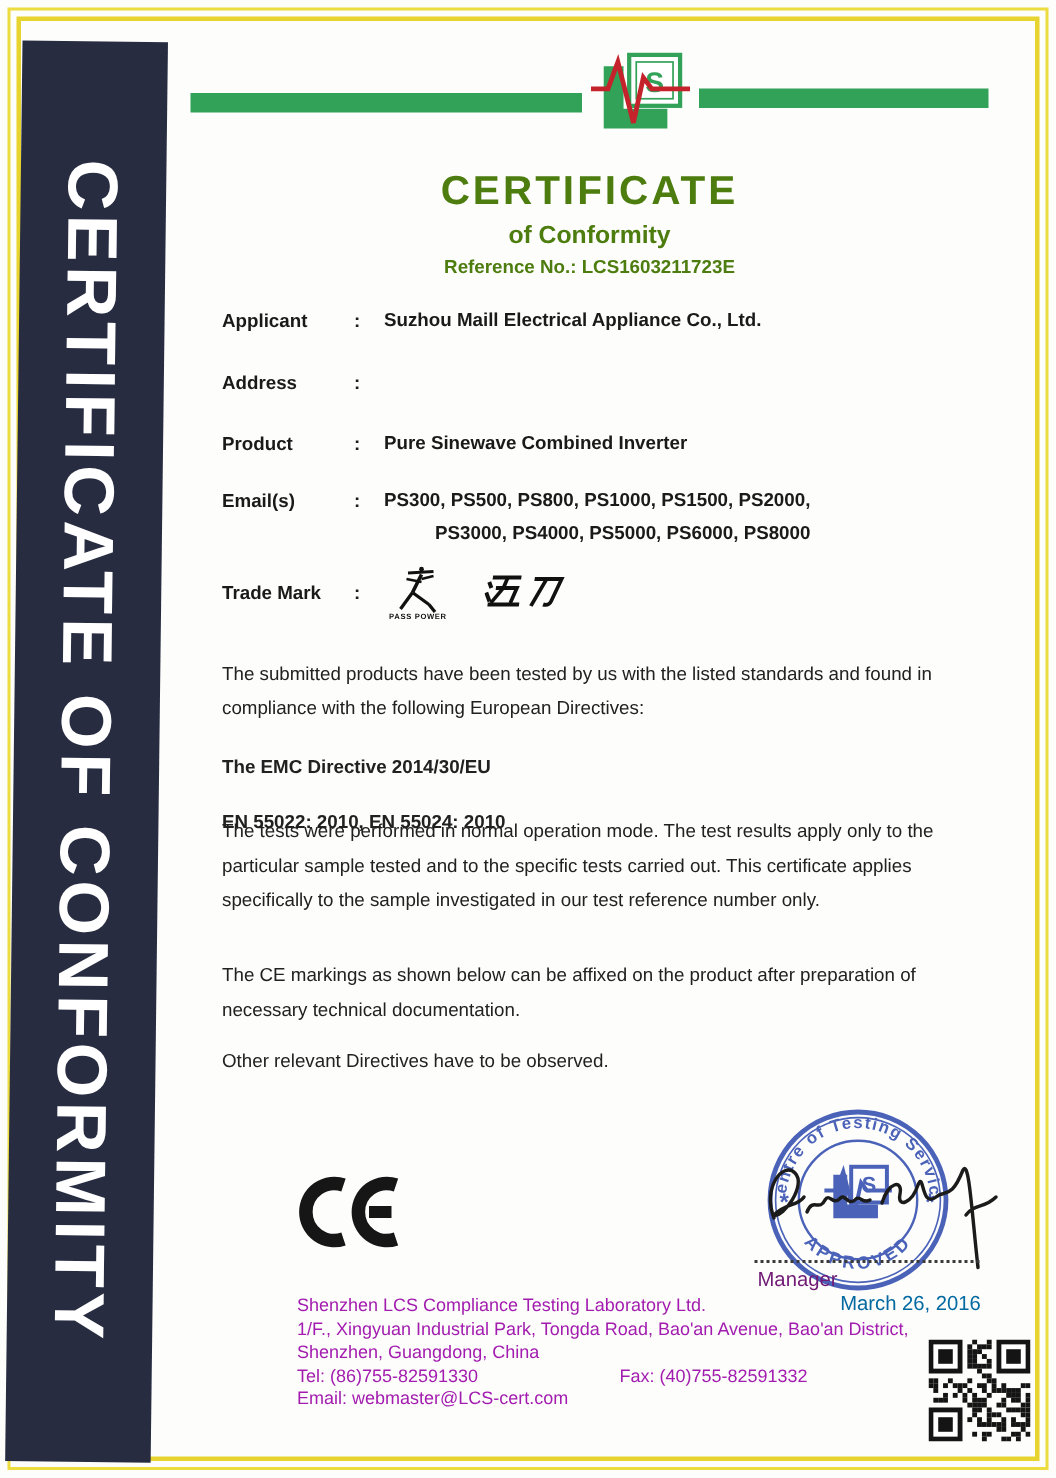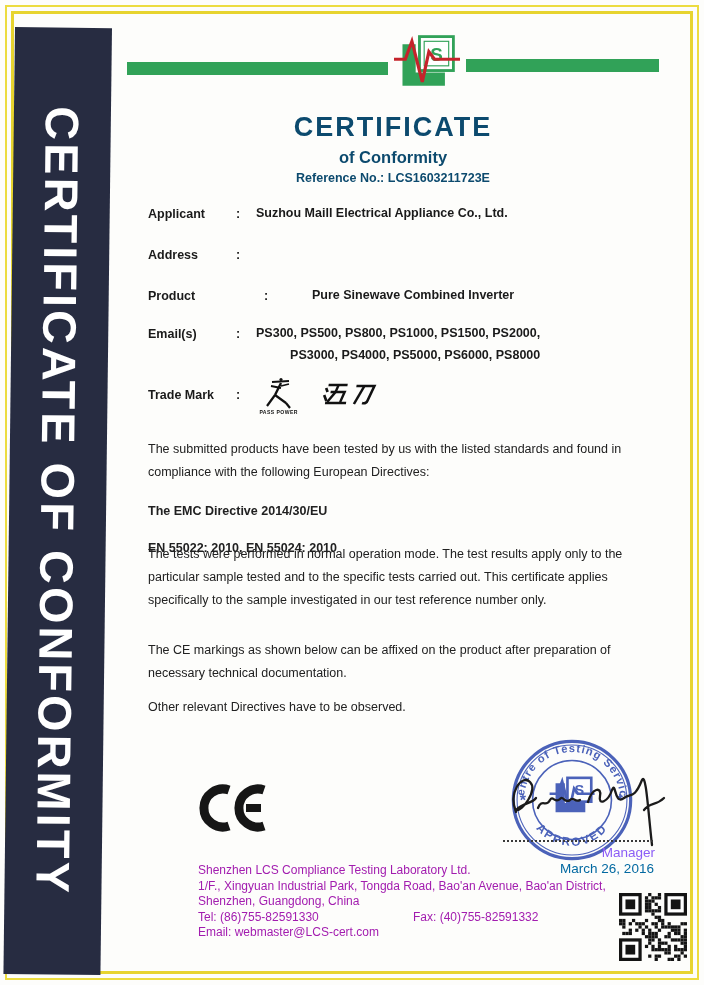--- a/index.html
+++ b/index.html
@@ -19,34 +19,34 @@
           color:#fff;font-size:47px;font-weight:bold;letter-spacing:3px;white-space:nowrap;}
 
   
   .header-row{position:absolute;left:127px;top:32px;width:532px;height:62px;
           display:flex;align-items:center;}
   .green-bar{height:13px;background:#31a258;}
   .green-bar.left{flex:1.35;margin-top:10px;}
   .green-bar.right{flex:1;margin-top:4px;}
   .lcs-logo{width:66px;height:60px;margin:0 6px;flex:0 0 auto;}
 
-  .title-block{position:absolute;left:127px;top:112px;width:532px;text-align:center;color:#0c4a6e;}
+  .title-block{position:absolute;left:127px;top:112px;width:532px;text-align:center;color:#4d7c0f;}
   .title-main{font-size:27px;font-weight:bold;letter-spacing:2px;}
   .title-sub{font-size:16.5px;font-weight:bold;margin-top:5px;}
   .title-ref{font-size:12.5px;font-weight:bold;margin-top:4px;}
 
   
   .field-row{position:absolute;left:148px;width:512px;display:flex;align-items:flex-start;
           font-size:12.5px;font-weight:bold;color:#1a1a1a;}
   .field-label{width:88px;flex:0 0 auto;}
   .field-colon{width:20px;flex:0 0 auto;}
   .field-value{white-space:pre-line;line-height:1.75;margin-top:-4px;text-align:right;}
   .r-applicant{top:207px;}
   .r-address{top:248px;}
-  .r-product{top:289px;gap:28px;}
+  .r-product{top:289px;}
   .r-models{top:327px;}
   .r-trademark{top:388px;}
 
   .tm-logos{display:flex;align-items:flex-start;margin-top:-12px;}
   .tm-runner{display:flex;flex-direction:column;align-items:center;}
   .tm-caption{font-size:6px;font-weight:bold;letter-spacing:0.5px;color:#111;margin-top:-1px;
           transform:scale(0.85);}
   .tm-cn{margin-left:22px;margin-top:6px;}
   .sr-only{position:absolute;width:1px;height:1px;overflow:hidden;clip:rect(0 0 0 0);}
 
@@ -58,22 +58,22 @@
   .p2{top:543px;}
   .p3{top:639px;}
   .p4{top:696px;}
 
   .ce-mark{position:absolute;left:198px;top:782px;}
 
   
   .stamp{position:absolute;left:508px;top:736px;opacity:0.92;}
   .signature{position:absolute;left:492px;top:750px;}
   .dotted-line{position:absolute;left:503px;top:840px;width:150px;border-bottom:2px dotted #3a3a3a;}
-  .manager{position:absolute;left:505px;top:845px;width:150px;text-align:right;
-          font-size:13.5px;color:#8b5cf6;}
+  .manager{position:absolute;left:505px;top:845px;width:150px;text-align:left;
+          font-size:13.5px;color:#701a75;}
   .sign-date{position:absolute;left:537px;top:861px;width:140px;text-align:center;
           font-size:13.5px;color:#0369a1;}
 
   
   .footer{position:absolute;left:198px;top:863px;width:440px;font-size:12px;line-height:15.5px;color:#a21caf;}
   .footer-cols{display:flex;}
   .footer-col1{width:215px;flex:0 0 auto;}
   .qr{position:absolute;left:619px;top:893px;}
 </style>
 </head>

